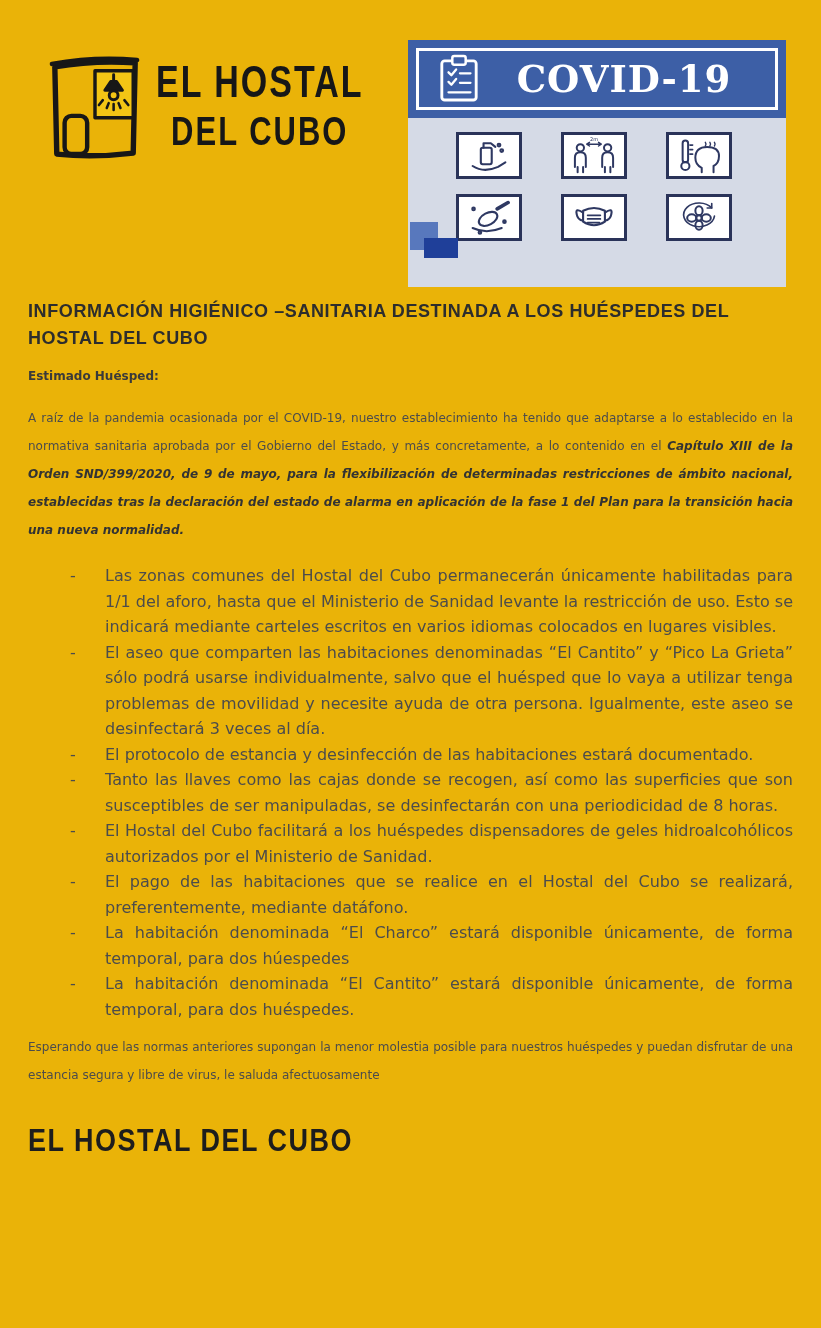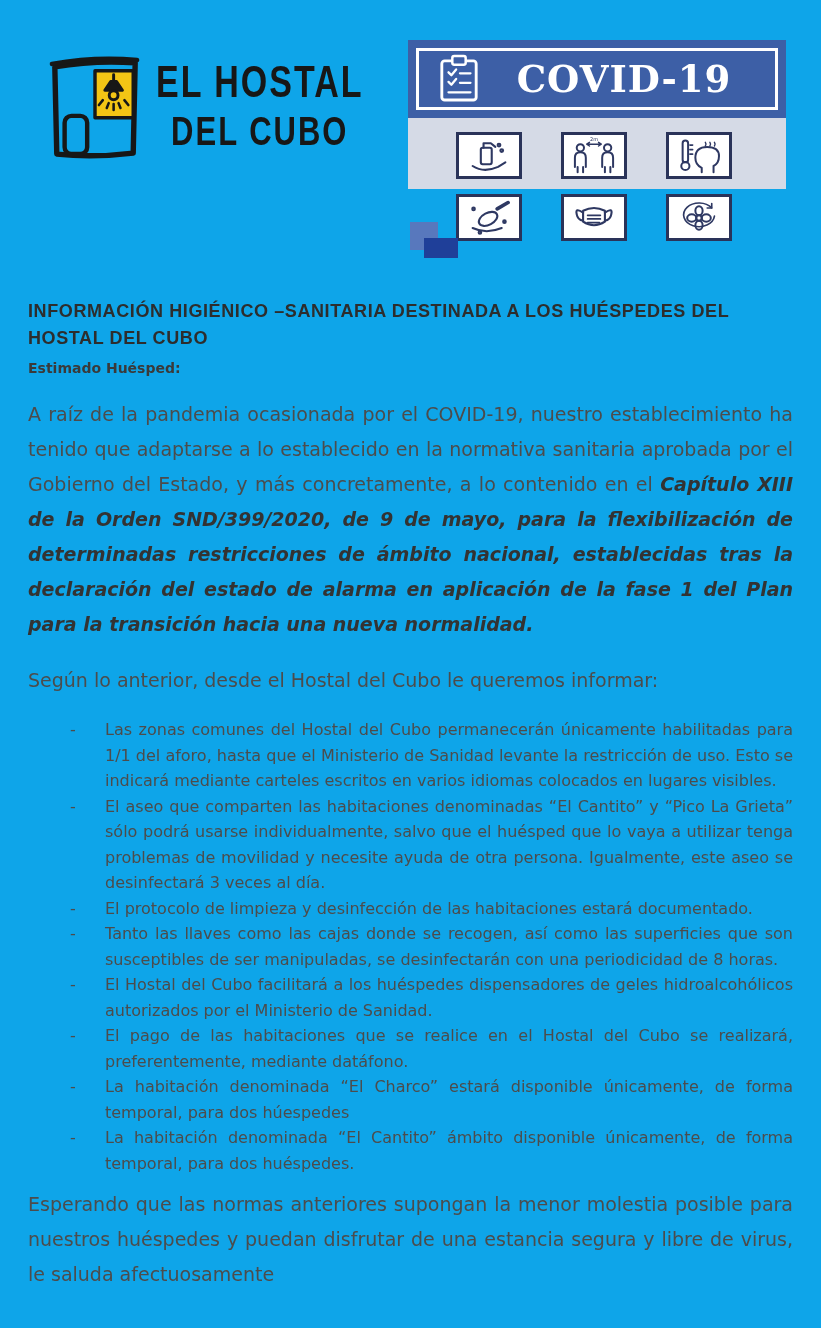--- a/index.html
+++ b/index.html
@@ -1,46 +1,46 @@
 <!DOCTYPE html>
 <html><head>
 <meta charset="utf-8">
 <style>
   html,body{margin:0;padding:0;background:#ffffff;}
   .page{
-    position:relative;width:821px;height:1328px;background:#0ea5e9;
+    position:relative;width:821px;height:1328px;background:#eab308;
     font-family:"DejaVu Sans", sans-serif;color:#4c4c4c;overflow:hidden;
   }
   
   .header{position:relative;height:262px;}
   .logo{position:absolute;left:46px;top:50px;display:flex;align-items:flex-start;}
   .logo-text{display:flex;flex-direction:column;align-items:center;margin-left:12px;margin-top:6px;
     font-family:"Liberation Sans", sans-serif;font-weight:700;color:#171717;}
   .logo-line1{font-size:34px;letter-spacing:2px;transform:scaleY(1.32);transform-origin:top;}
   .logo-line2{font-size:31px;letter-spacing:2px;transform:scaleY(1.32);transform-origin:top;margin-top:13px;}
 
-  .covid-panel{position:absolute;top:40px;right:35px;width:378px;height:149px;background:#d5dae6;}
+  .covid-panel{position:absolute;top:40px;right:35px;width:378px;height:247px;background:#d5dae6;}
   .covid-header{position:relative;height:78px;background:#3d5fa6;display:flex;align-items:center;}
   .covid-header-border{position:absolute;left:8px;top:8px;right:8px;bottom:8px;border:3px solid #ffffff;pointer-events:none;}
   .covid-clip{margin-left:30px;display:flex;align-items:center;}
   .covid-title{flex:1;text-align:center;font-family:"DejaVu Serif", serif;font-weight:700;
     font-size:37px;color:#ffffff;letter-spacing:1px;margin-right:18px;}
   .covid-body{position:relative;height:135px;}
   .tile-grid{display:grid;grid-template-columns:repeat(3,66px);gap:15px 39px;padding:14px 0 0 48px;}
   .tile{width:66px;height:47px;background:#ffffff;border:3px solid #2a3359;box-sizing:border-box;
     display:flex;align-items:center;justify-content:center;}
   .sq-light{position:absolute;left:2px;bottom:3px;width:28px;height:28px;background:#5878bd;}
   .sq-dark{position:absolute;left:16px;bottom:-5px;width:34px;height:20px;background:#1f3f99;}
 
   
   .content{padding:0 28px;}
   .doc-title{margin:36px 0 0;font-family:"Liberation Sans", sans-serif;font-weight:700;
     font-size:18px;line-height:27px;color:#2d2d2d;letter-spacing:0.6px;}
-  .greeting{margin-top:8px;font-weight:700;font-size:14px;color:#3a3a3a;}
-  .para{margin-top:21px;font-size:19px;line-height:35px;text-align:justify;}
+  .greeting{margin-top:17px;font-weight:700;font-size:12px;color:#3a3a3a;}
+  .para{margin-top:21px;font-size:12px;line-height:28px;text-align:justify;}
   .para strong{font-style:italic;color:#333333;}
   ul.bullets{list-style:none;margin:19px 0 0;padding:0 0 0 42px;}
   ul.bullets li{display:flex;font-size:16px;line-height:25.5px;}
   .dash{flex:none;width:35px;color:#4c4c4c;}
   .btext{flex:1;text-align:justify;}
   .closing{margin-top:11px;}
   .signature{margin-top:34px;font-family:"Liberation Sans", sans-serif;font-weight:700;
     font-size:27px;color:#1d1d1d;letter-spacing:1.5px;transform:scaleY(1.18);transform-origin:left top;}
   svg{display:block;}
 </style>
@@ -178,54 +178,53 @@
   </div>
 
   <div class="content">
 
     <p class="doc-title">INFORMACIÓN HIGIÉNICO –SANITARIA DESTINADA A LOS HUÉSPEDES DEL HOSTAL DEL CUBO</p>
 
     <p class="greeting">Estimado Huésped:</p>
 
     <p class="para"><span>A raíz de la pandemia ocasionada por el COVID-19, nuestro establecimiento ha tenido que adaptarse a lo establecido en la normativa sanitaria aprobada por el Gobierno del Estado, y más concretamente, a lo contenido en el </span><strong>Capítulo XIII de la Orden SND/399/2020, de 9 de mayo, para la flexibilización de determinadas restricciones de ámbito nacional, establecidas tras la declaración del estado de alarma en aplicación de la fase 1 del Plan para la transición hacia una nueva normalidad.</strong></p>
 
-    <p class="para">Según lo anterior, desde el Hostal del Cubo le queremos informar:</p>
 
     <ul class="bullets">
       <li>
           <span class="dash">-</span>
           <span class="btext">Las zonas comunes del Hostal del Cubo permanecerán únicamente habilitadas para 1/1 del aforo, hasta que el Ministerio de Sanidad levante la restricción de uso. Esto se indicará mediante carteles escritos en varios idiomas colocados en lugares visibles.</span>
         </li>
       <li>
           <span class="dash">-</span>
           <span class="btext">El aseo que comparten las habitaciones denominadas “El Cantito” y “Pico La Grieta” sólo podrá usarse individualmente, salvo que el huésped que lo vaya a utilizar tenga problemas de movilidad y necesite ayuda de otra persona. Igualmente, este aseo se desinfectará 3 veces al día.</span>
         </li>
       <li>
           <span class="dash">-</span>
-          <span class="btext">El protocolo de limpieza y desinfección de las habitaciones estará documentado.</span>
+          <span class="btext">El protocolo de estancia y desinfección de las habitaciones estará documentado.</span>
         </li>
       <li>
           <span class="dash">-</span>
           <span class="btext">Tanto las llaves como las cajas donde se recogen, así como las superficies que son susceptibles de ser manipuladas, se desinfectarán con una periodicidad de 8 horas.</span>
         </li>
       <li>
           <span class="dash">-</span>
           <span class="btext">El Hostal del Cubo facilitará a los huéspedes dispensadores de geles hidroalcohólicos autorizados por el Ministerio de Sanidad.</span>
         </li>
       <li>
           <span class="dash">-</span>
           <span class="btext">El pago de las habitaciones que se realice en el Hostal del Cubo se realizará, preferentemente, mediante datáfono.</span>
         </li>
       <li>
           <span class="dash">-</span>
           <span class="btext">La habitación denominada “El Charco” estará disponible únicamente, de forma temporal, para dos húespedes</span>
         </li>
       <li>
           <span class="dash">-</span>
-          <span class="btext">La habitación denominada “El Cantito” ámbito disponible únicamente, de forma temporal, para dos huéspedes.</span>
+          <span class="btext">La habitación denominada “El Cantito” estará disponible únicamente, de forma temporal, para dos huéspedes.</span>
         </li>
     </ul>
 
     <p class="para closing">Esperando que las normas anteriores supongan la menor molestia posible para nuestros huéspedes y puedan disfrutar de una estancia segura y libre de virus, le saluda afectuosamente</p>
 
     <p class="signature">EL HOSTAL DEL CUBO</p>
 
   </div>
 </div>
 

